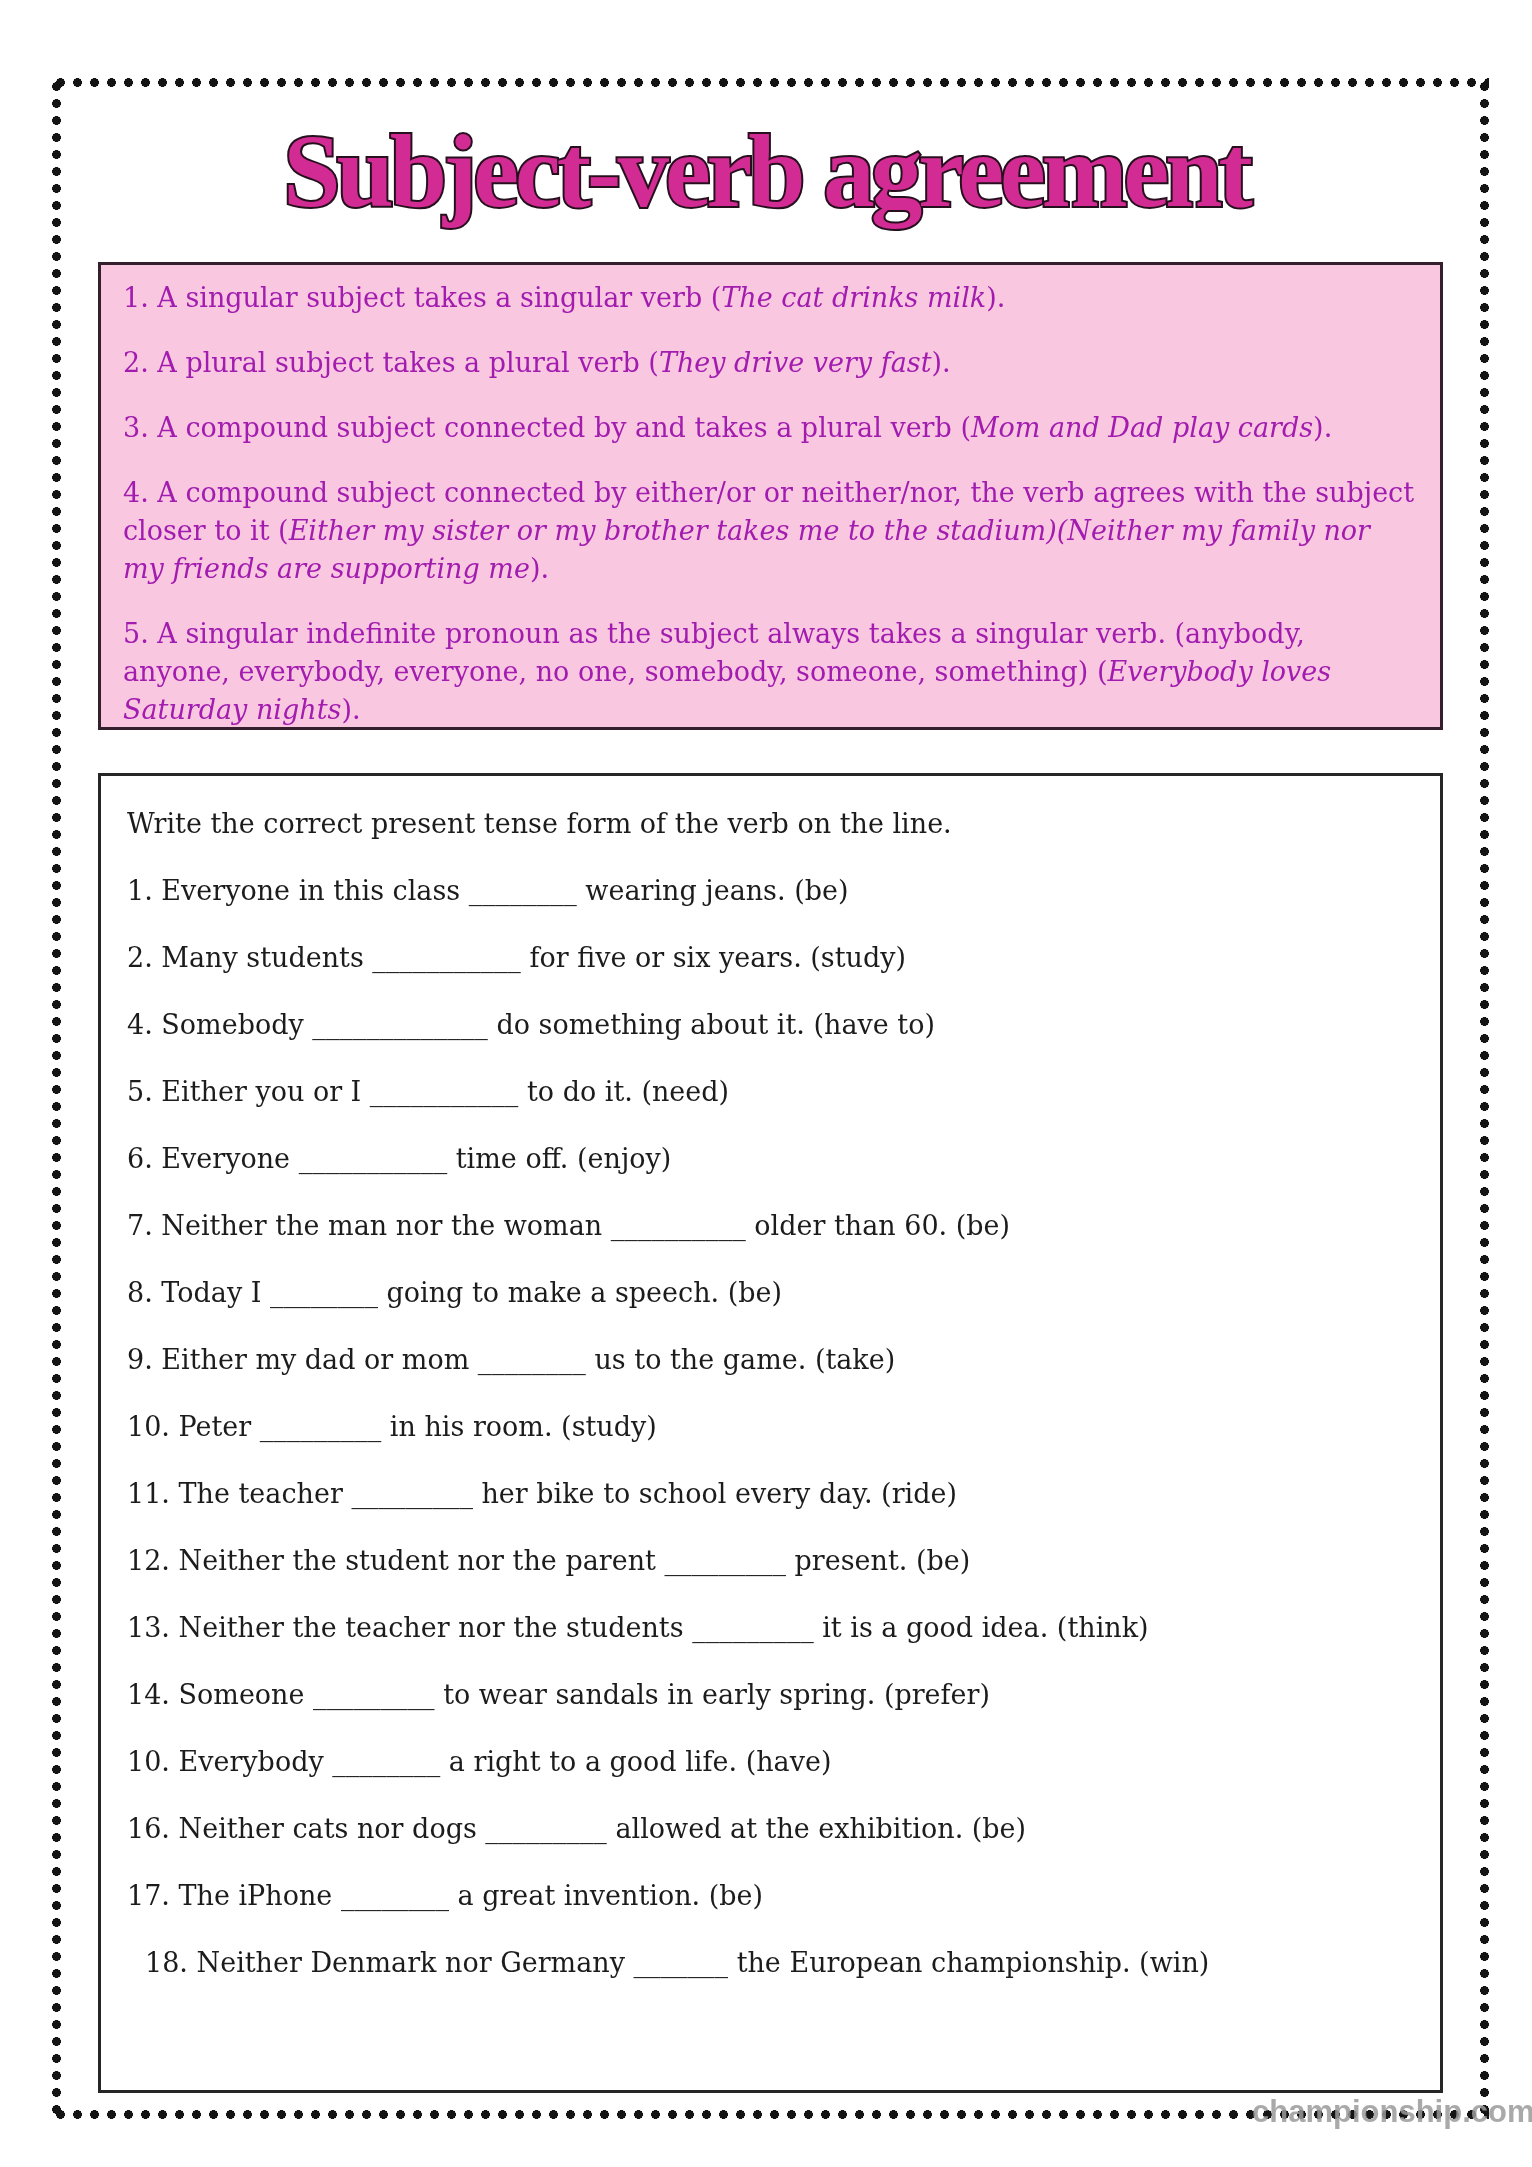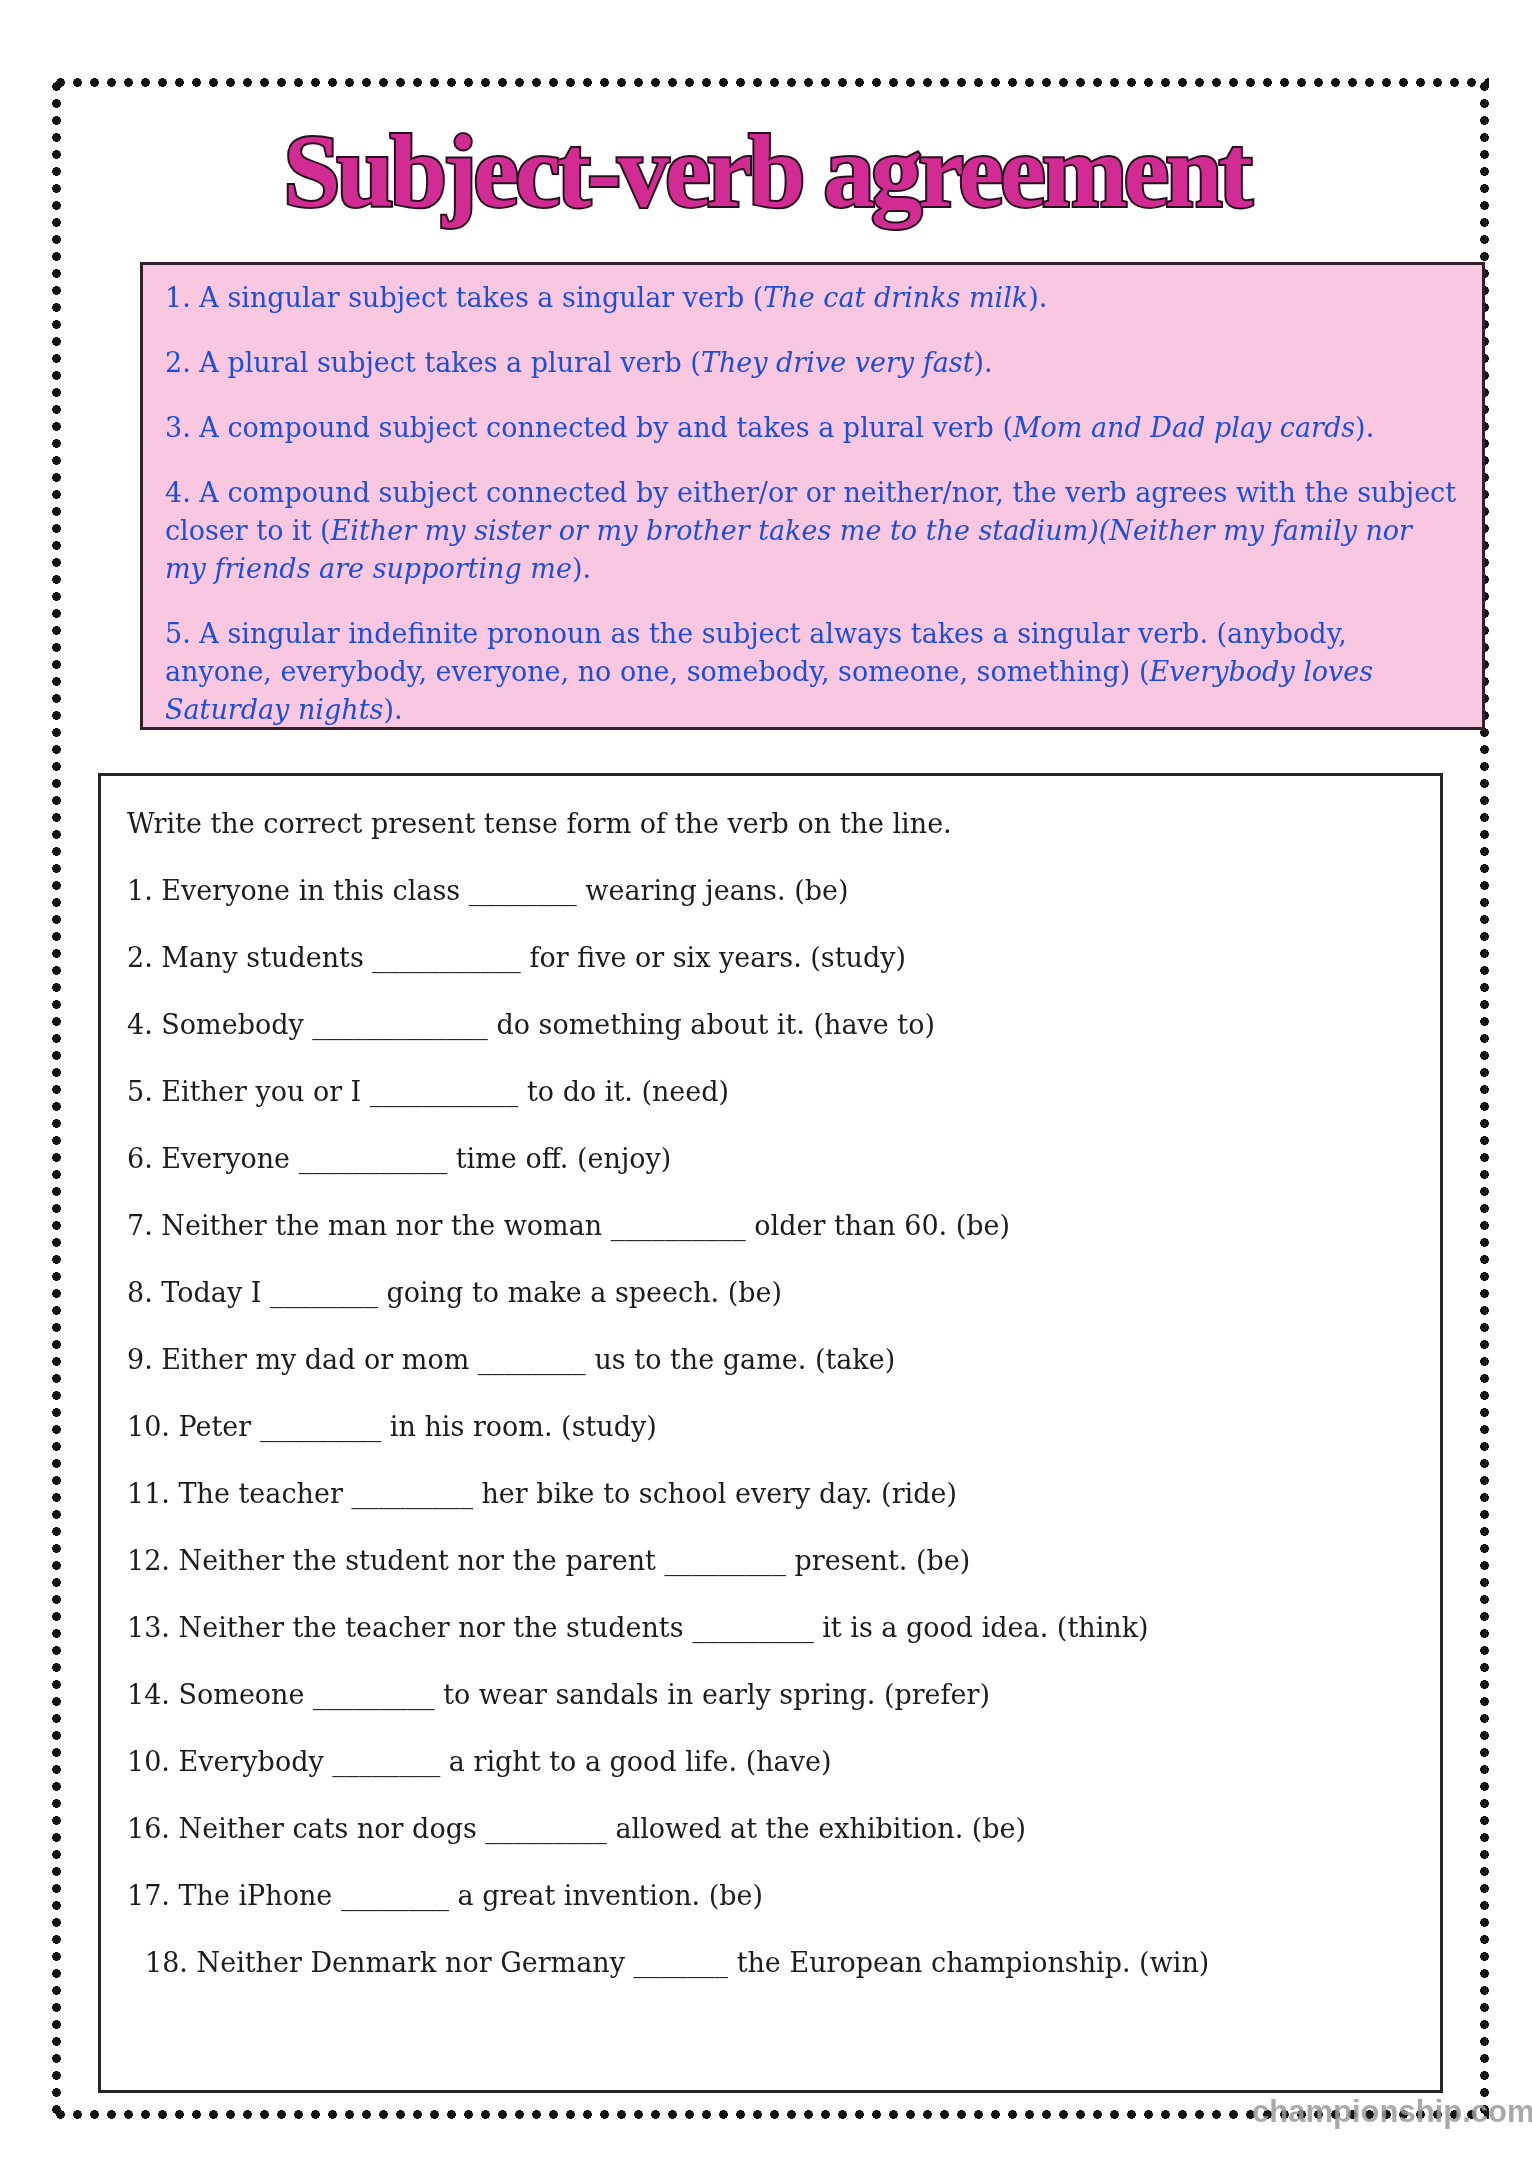--- a/index.html
+++ b/index.html
@@ -55,22 +55,21 @@
     position: absolute;
     left: 98px;
     top: 262px;
     width: 1345px;
     height: 468px;
     background: #f9c7e0;
     border: 3px solid #33202c;
     padding: 14px 22px 10px 22px;
     font-size: 27px;
     line-height: 38px;
-    color: #1d4ed8;
-    margin-left: 42px;
+    color: #a21caf;
   }
   .rules-box p { margin: 0 0 27px 0; }
   .rules-box p:last-child { margin-bottom: 0; }
   .rules-box i { font-style: italic; }
 
   
   .exercise-box {
     position: absolute;
     left: 98px;
     top: 773px;

